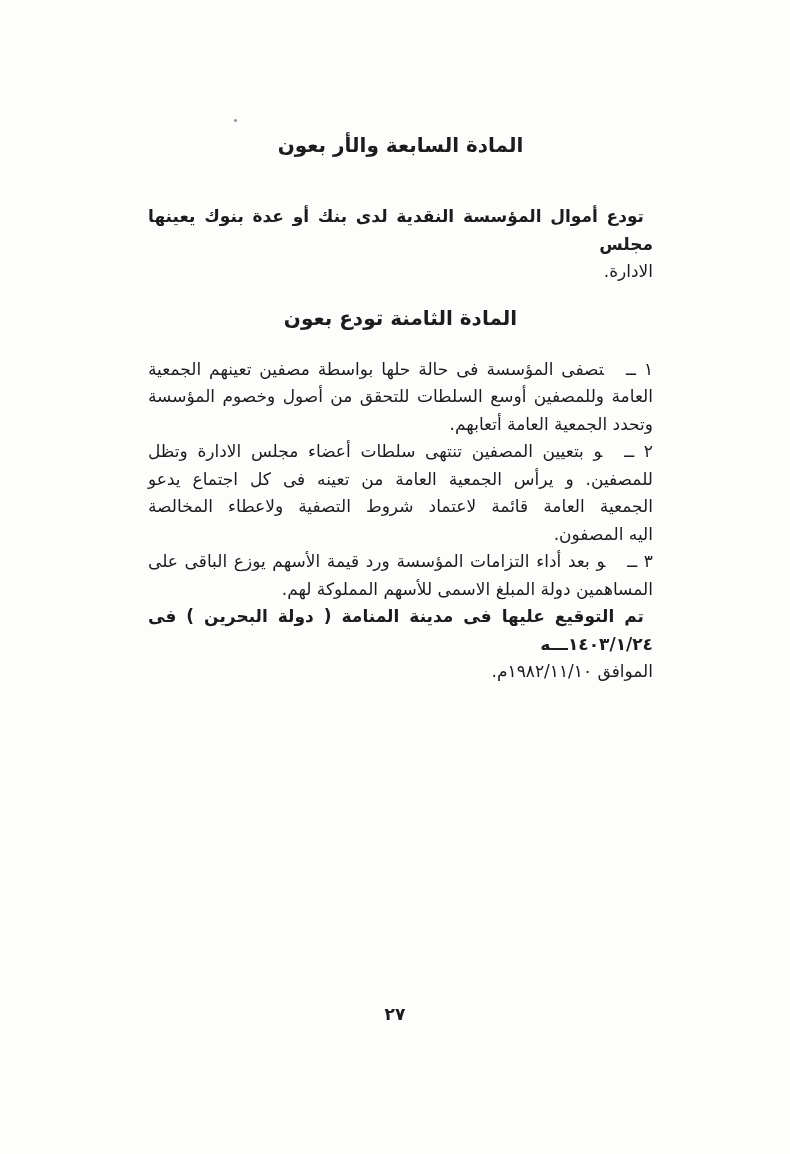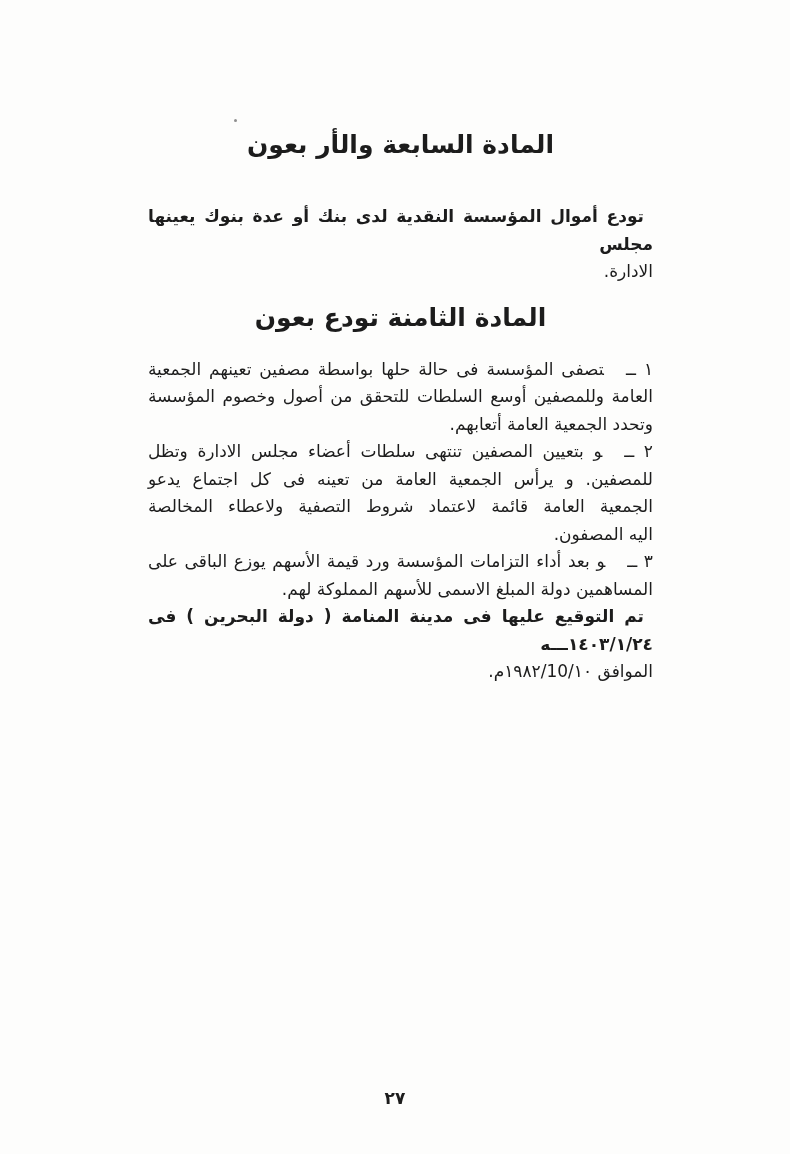--- a/index.html
+++ b/index.html
@@ -17,21 +17,21 @@
 
   .content {
     position: absolute;
     top: 0;
     right: 137px;
     width: 505px;
     direction: rtl;
   }
 
   .article-title {
-    font-size: 25px;
+    font-size: 20px;
     font-weight: bold;
     line-height: 30px;
     text-align: center;
     letter-spacing: 0.5px;
   }
   .title-47 { margin-top: 130px; }
   .title-48 { margin-top: 17px; }
 
   .para { margin-top: 43px; }
   .list  { margin-top: 23px; }
@@ -47,21 +47,21 @@
   }
   .indent { text-indent: 9px; font-weight: bold; }
 
   .marker {
     margin-left: 22px;
     white-space: nowrap;
   }
 
   .page-num {
     position: absolute;
-    top: 1088px;
+    top: 1004px;
     left: 0;
     right: 0;
     text-align: center;
     font-size: 17px;
     font-weight: bold;
     direction: rtl;
   }
 
   .speck {
     position: absolute;
@@ -114,20 +114,20 @@
         <div class="line just">
           <span class="marker">٣ ــ</span><span>و بعد أداء التزامات المؤسسة ورد قيمة الأسهم يوزع الباقى على</span>
         </div>
         <div class="line">المساهمين دولة المبلغ الاسمى للأسهم المملوكة لهم.</div>
       </div>
 
     </div>
 
     <div class="signing">
       <div class="line just indent">تم التوقيع عليها فى مدينة المنامة ( دولة البحرين ) فى ١٤٠٣/١/٢٤ـــه</div>
-      <div class="line">الموافق ١٩٨٢/10/١٠م.</div>
+      <div class="line">الموافق ١٩٨٢/١١/١٠م.</div>
     </div>
 
   </div>
 
   <div class="page-num">٢٧</div>
 
 </div>
 
 </body></html>

